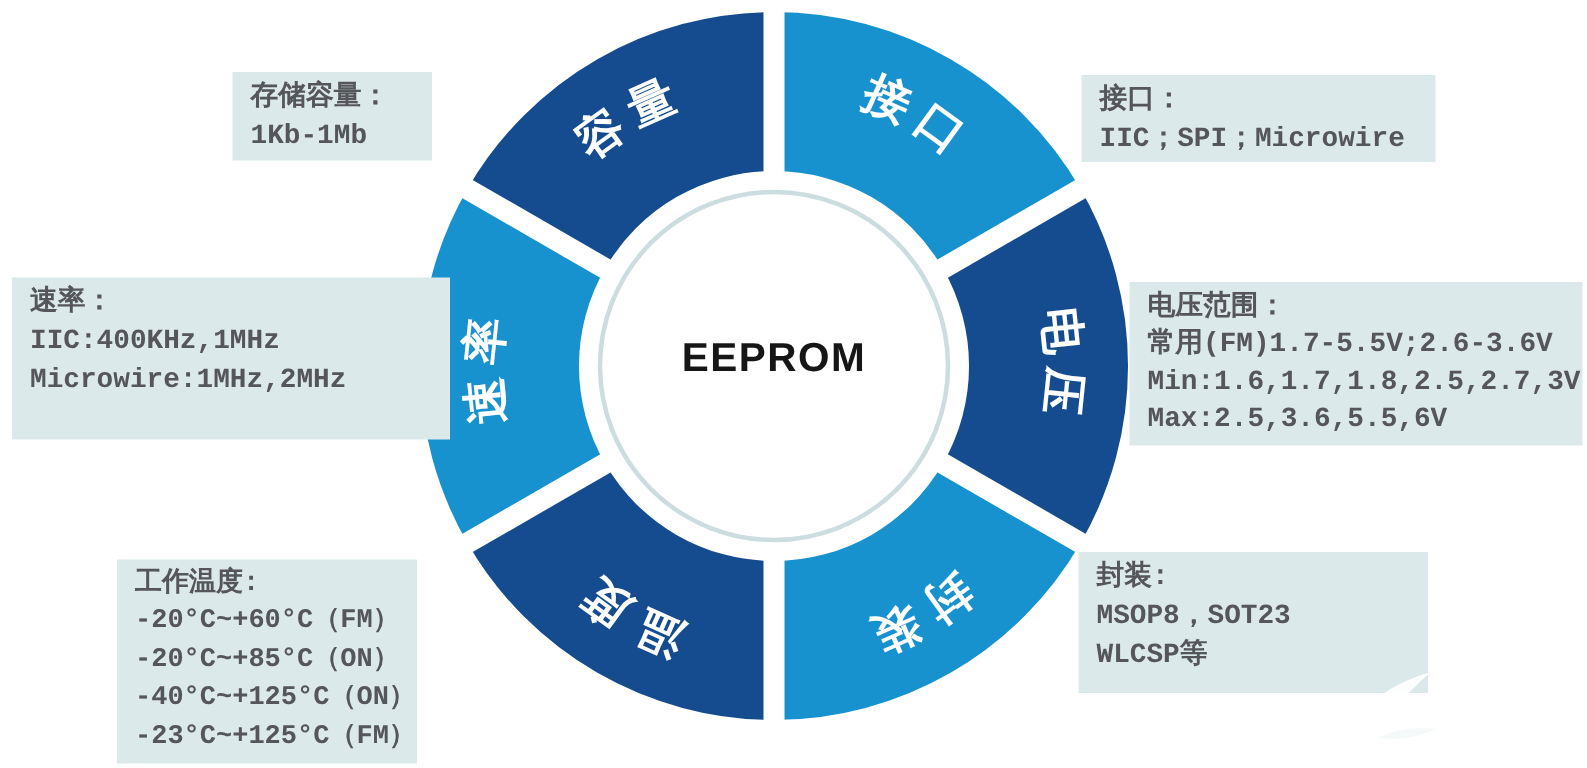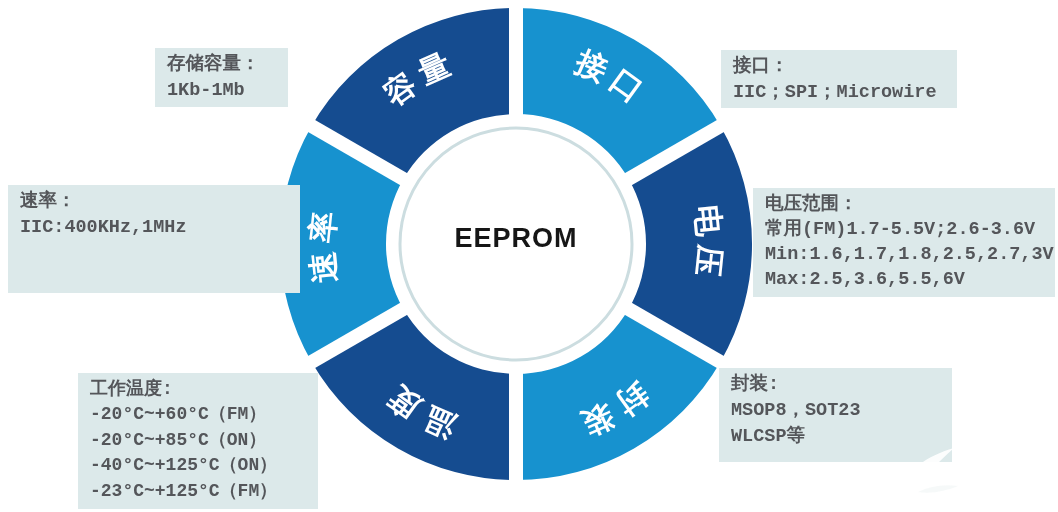--- a/index.html
+++ b/index.html
@@ -19,21 +19,21 @@
   .callout{
     position:absolute;background:#dce9ea;color:#54565a;
     font-weight:bold;font-size:18.5px;line-height:26px;
     padding:4px 12px;box-sizing:border-box;white-space:nowrap;font-family:Liberation Mono, monospace;
   }
   .callout div{white-space:nowrap;}
   .callout--capacity{left:155px;top:48px;width:133px;height:59px;}
   .callout--interface{left:721px;top:50px;width:236px;height:58px;}
   .callout--voltage{left:753px;top:188px;width:302px;height:109px;line-height:25px;}
   .callout--package{left:719px;top:368px;width:233px;height:94px;}
-  .callout--temperature{left:78px;top:373px;width:240px;height:136px;line-height:25.4px;font-size:18px;}
+  .callout--temperature{left:78px;top:373px;width:200px;height:136px;line-height:25.4px;font-size:18px;}
   .callout--speed{left:8px;top:185px;width:292px;height:108px;}
   .leaf{position:absolute;left:898px;top:446px;}
 </style>
 </head>
 <body>
 
 <div class="canvas">
 
   <svg class="donut" width="1058" height="512" viewBox="0 0 1058 512">
     <defs>
@@ -95,20 +95,21 @@
     <div>工作温度:</div>
     <div>-20°C~+60°C（FM）</div>
     <div>-20°C~+85°C（ON）</div>
     <div>-40°C~+125°C（ON）</div>
     <div>-23°C~+125°C（FM）</div>
   </div>
 
   <div class="callout callout--speed">
     <div>速率：</div>
     <div>IIC:400KHz,1MHz</div>
+    <div>Microwire:1MHz,2MHz</div>
   </div>
 
   <svg class="leaf" width="62" height="48" viewBox="0 0 62 48">
     <path d="M2 44 C10 24 28 10 56 2 C40 16 28 30 16 40 C11 43 6 44 2 44 Z" fill="#ffffff" opacity="0.9"></path>
     <path d="M20 46 C32 40 46 38 60 40 C48 45 34 48 20 46 Z" fill="#eef4f4" opacity="0.55"></path>
   </svg>
 
 </div>
 
 </body></html>

